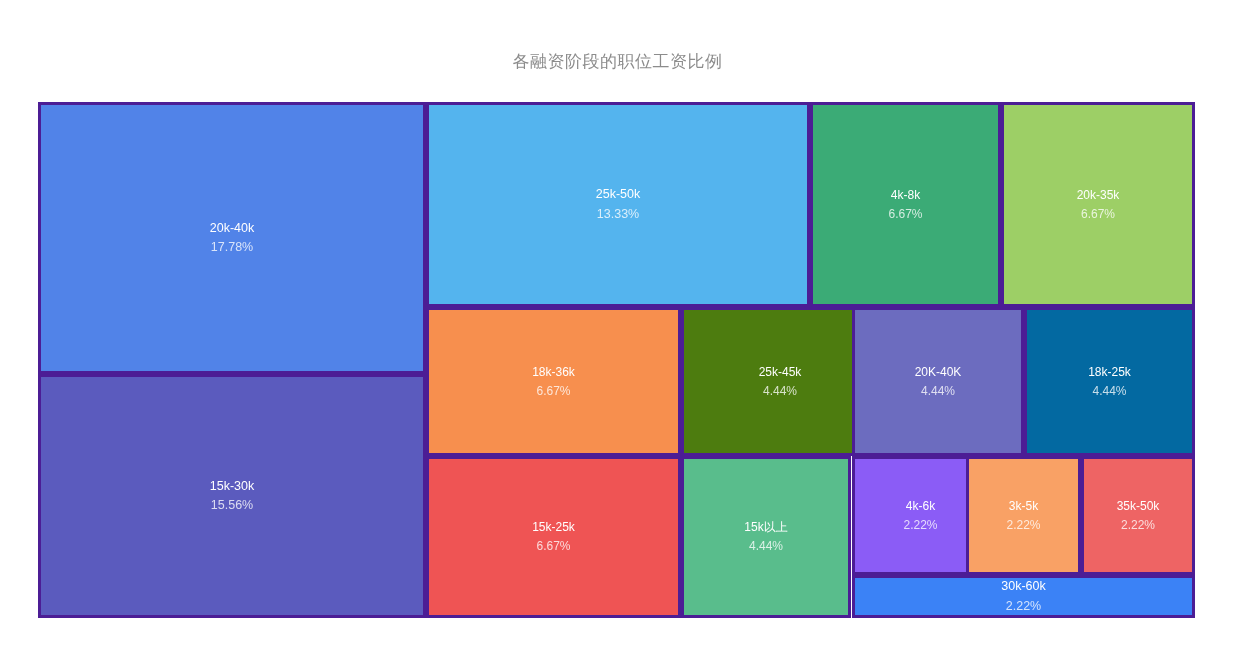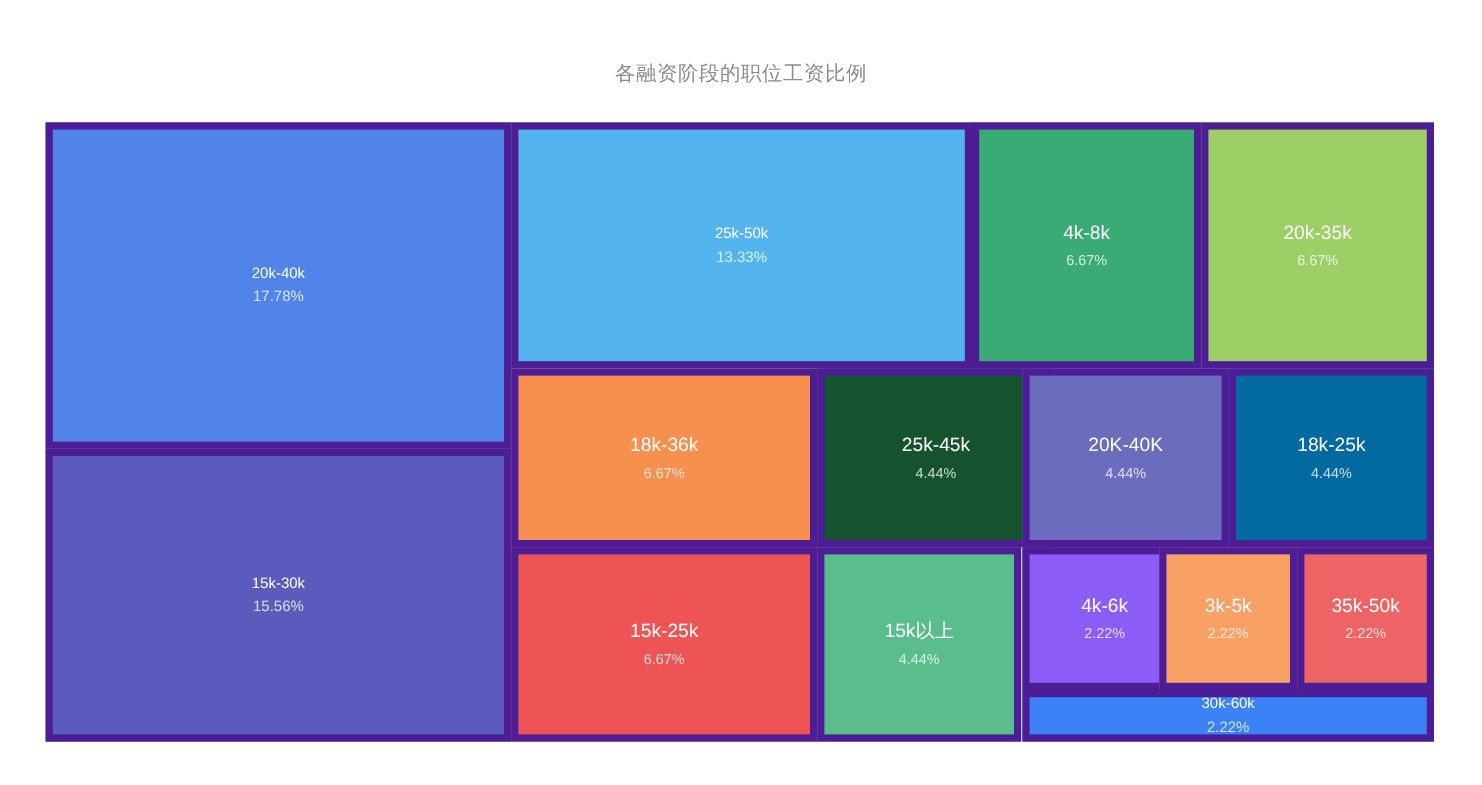--- a/index.html
+++ b/index.html
@@ -36,29 +36,29 @@
   #treemap {
     position: absolute;
     left: 38px;
     top: 102px;
     width: 1157px;
     height: 516px;
   }
   .tm-cell {
     position: absolute;
     box-sizing: border-box;
-    border: 6px solid #4c1d95;
+    border: 3px solid #4c1d95;
     display: flex;
     flex-direction: column;
     align-items: center;
     justify-content: center;
     overflow: hidden;
   }
   .tm-label {
-    font-size: 16px;
+    font-size: 12px;
     color: #ffffff;
     line-height: 1.55;
     white-space: nowrap;
     text-align: center;
   }
   .tm-value {
     font-size: 12px;
     color: rgba(255,255,255,0.78);
     line-height: 1.55;
     white-space: nowrap;
@@ -94,21 +94,21 @@
         <div class="tm-value">6.67%</div>
       </div>
       <div class="tm-cell" style="left: 963px; top: 0px; width: 194px; height: 205px; background: rgb(157, 207, 102);">
         <div class="tm-label">20k-35k</div>
         <div class="tm-value">6.67%</div>
       </div>
       <div class="tm-cell" style="left: 388px; top: 205px; width: 255px; height: 149px; background: rgb(247, 143, 78);">
         <div class="tm-label">18k-36k</div>
         <div class="tm-value">6.67%</div>
       </div>
-      <div class="tm-cell" style="left: 643px; top: 205px; width: 198px; height: 149px; background: #14532d;">
+      <div class="tm-cell" style="left: 643px; top: 205px; width: 198px; height: 149px; background: #4d7c0f;">
         <div class="tm-label">25k-45k</div>
         <div class="tm-value">4.44%</div>
       </div>
       <div class="tm-cell" style="left: 814px; top: 205px; width: 172px; height: 149px; background: rgb(108, 108, 191);">
         <div class="tm-label">20K-40K</div>
         <div class="tm-value">4.44%</div>
       </div>
       <div class="tm-cell" style="left: 986px; top: 205px; width: 171px; height: 149px; background: #0369a1;">
         <div class="tm-label">18k-25k</div>
         <div class="tm-value">4.44%</div>

